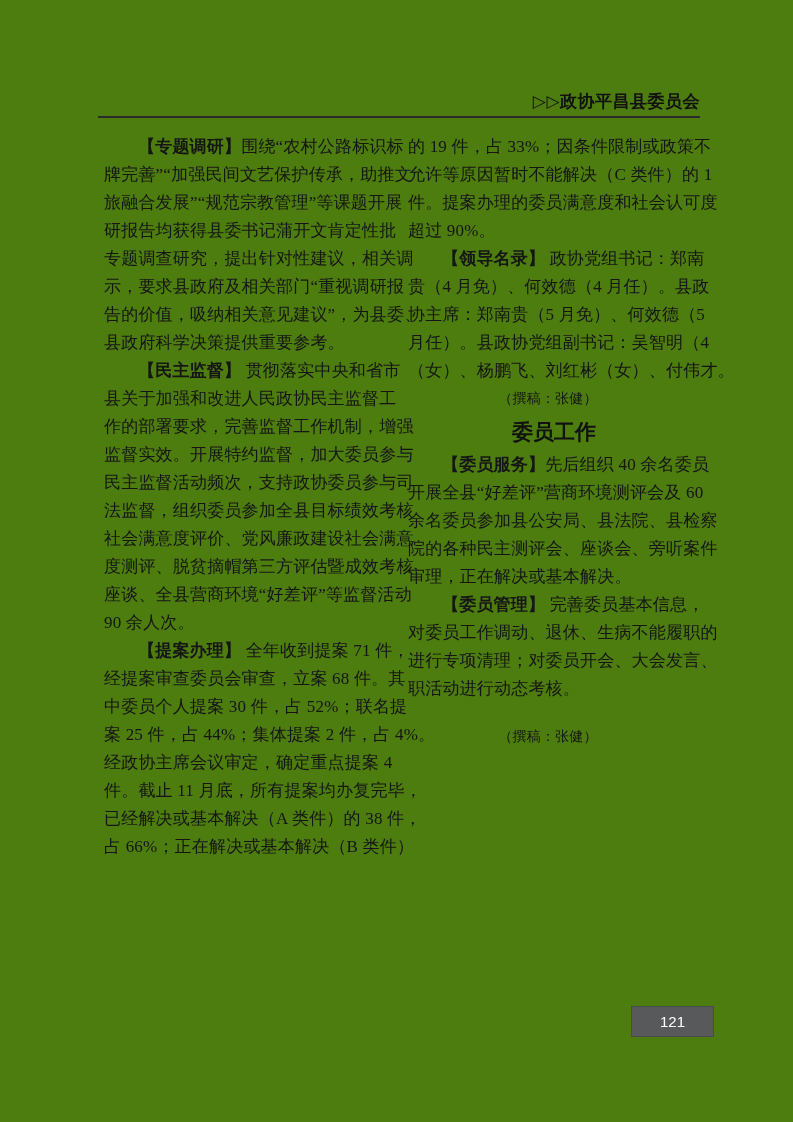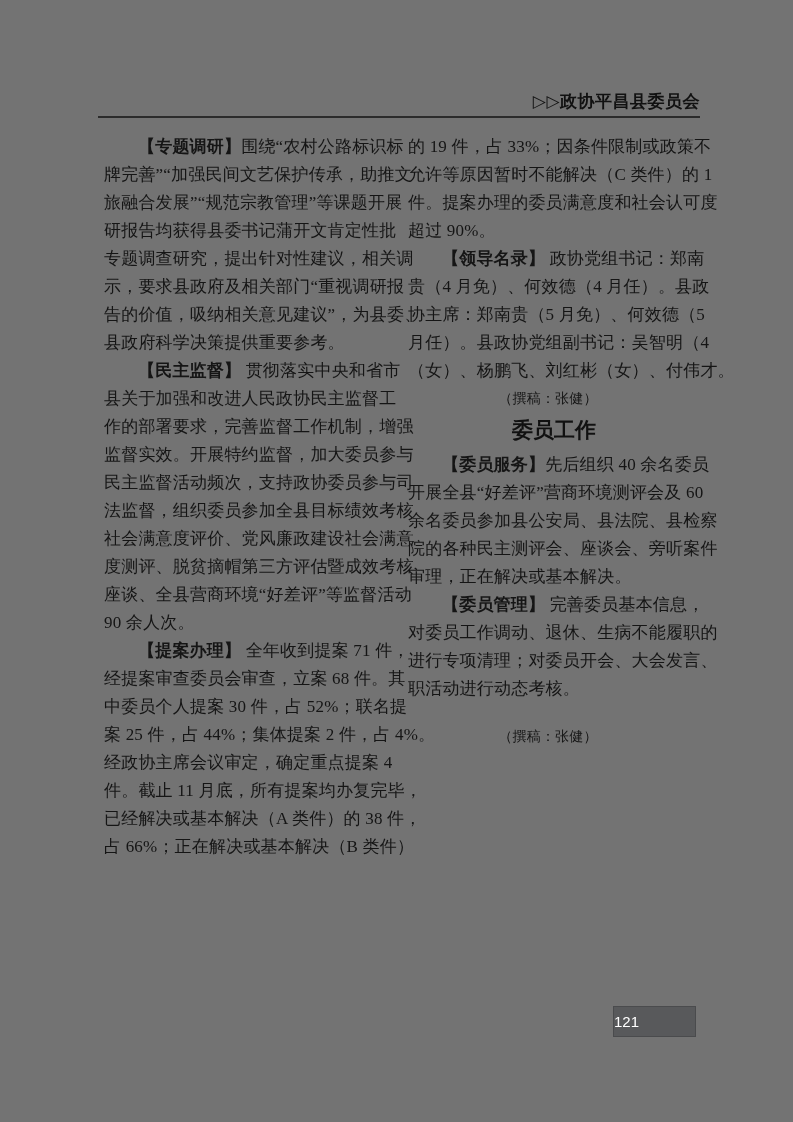--- a/index.html
+++ b/index.html
@@ -1,19 +1,19 @@
 <!DOCTYPE html>
 <html><head>
 <meta charset="utf-8">
 <style>
   html,body { margin:0; padding:0; background:#ffffff; }
   .page {
     position:relative;
     width:793px; height:1122px;
-    background:#737373;
+    background:#4d7c0f;
     color:#151515;
     font-family:"Liberation Serif","DejaVu Serif",serif;
     overflow:hidden;
   }
   .running-header {
     position:absolute;
     top:90px; left:98px; width:602px;
     text-align:right;
     font-family:"Liberation Sans","DejaVu Sans",sans-serif;
     font-weight:bold;
@@ -40,45 +40,46 @@
     letter-spacing:0.2px;
   }
   .text-line.indent { text-indent:34px; }
   .entry-title {
     font-family:"Liberation Sans","DejaVu Sans",sans-serif;
     font-weight:bold;
   }
   .section-heading {
     height:38px; line-height:38px;
     text-align:center;
-    font-family:Liberation Mono, monospace;
+    font-family:Liberation Sans, sans-serif;
     font-weight:bold;
     font-size:21px;
     color:#111;
   }
   .byline {
     height:28px; line-height:28px;
     font-size:14px;
     text-align:center;
     padding-right:12px;
     letter-spacing:0.2px;
     font-family:Liberation Serif, serif;
   }
   .spacer { height:20px; }
   .page-number {
     position:absolute;
-    left:613px; top:1006px;
+    left:631px; top:1006px;
     width:83px; height:31px;
     background:#58595b;
     border:1px solid #4a4b4d;
     box-sizing:border-box;
     color:#ffffff;
     font-family:"Liberation Sans","DejaVu Sans",sans-serif;
     font-size:15px;
     line-height:29px;
+    text-align:center;
   }
 </style>
 </head>
 <body>
 
 <div class="page">
 
   <div class="running-header">
     <span>▷▷</span><span>政协平昌县委员会</span>
   </div>

